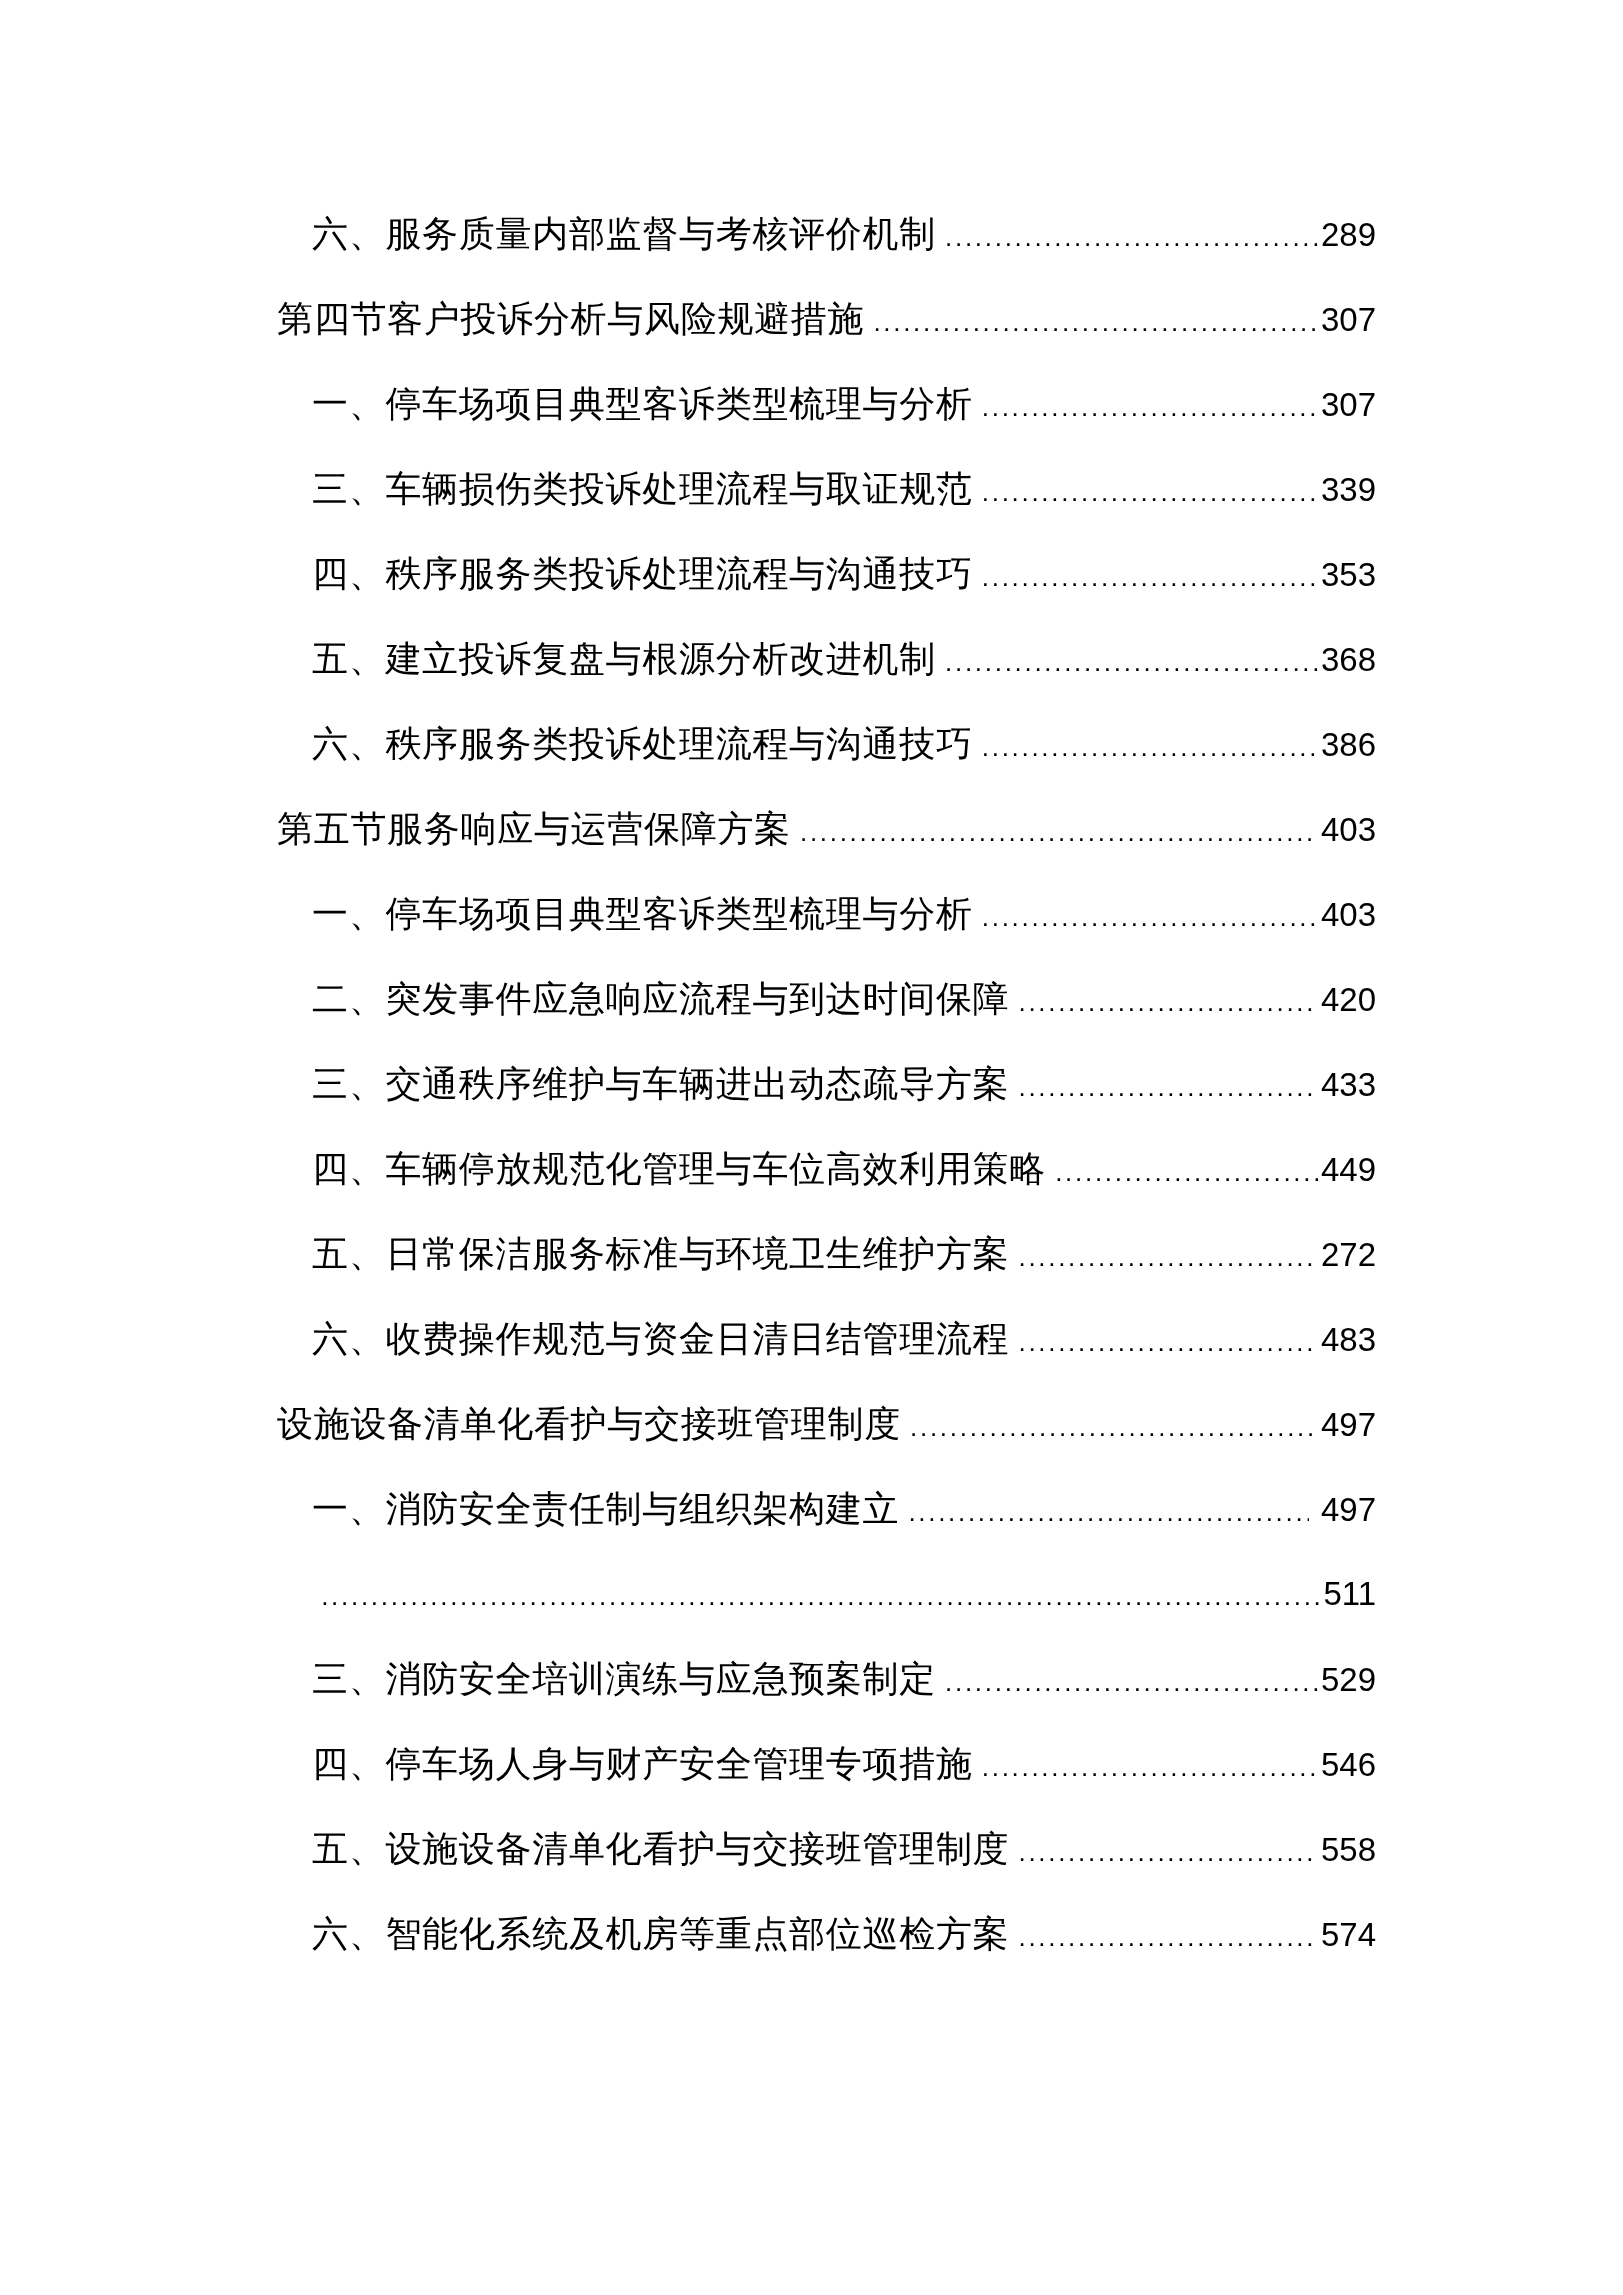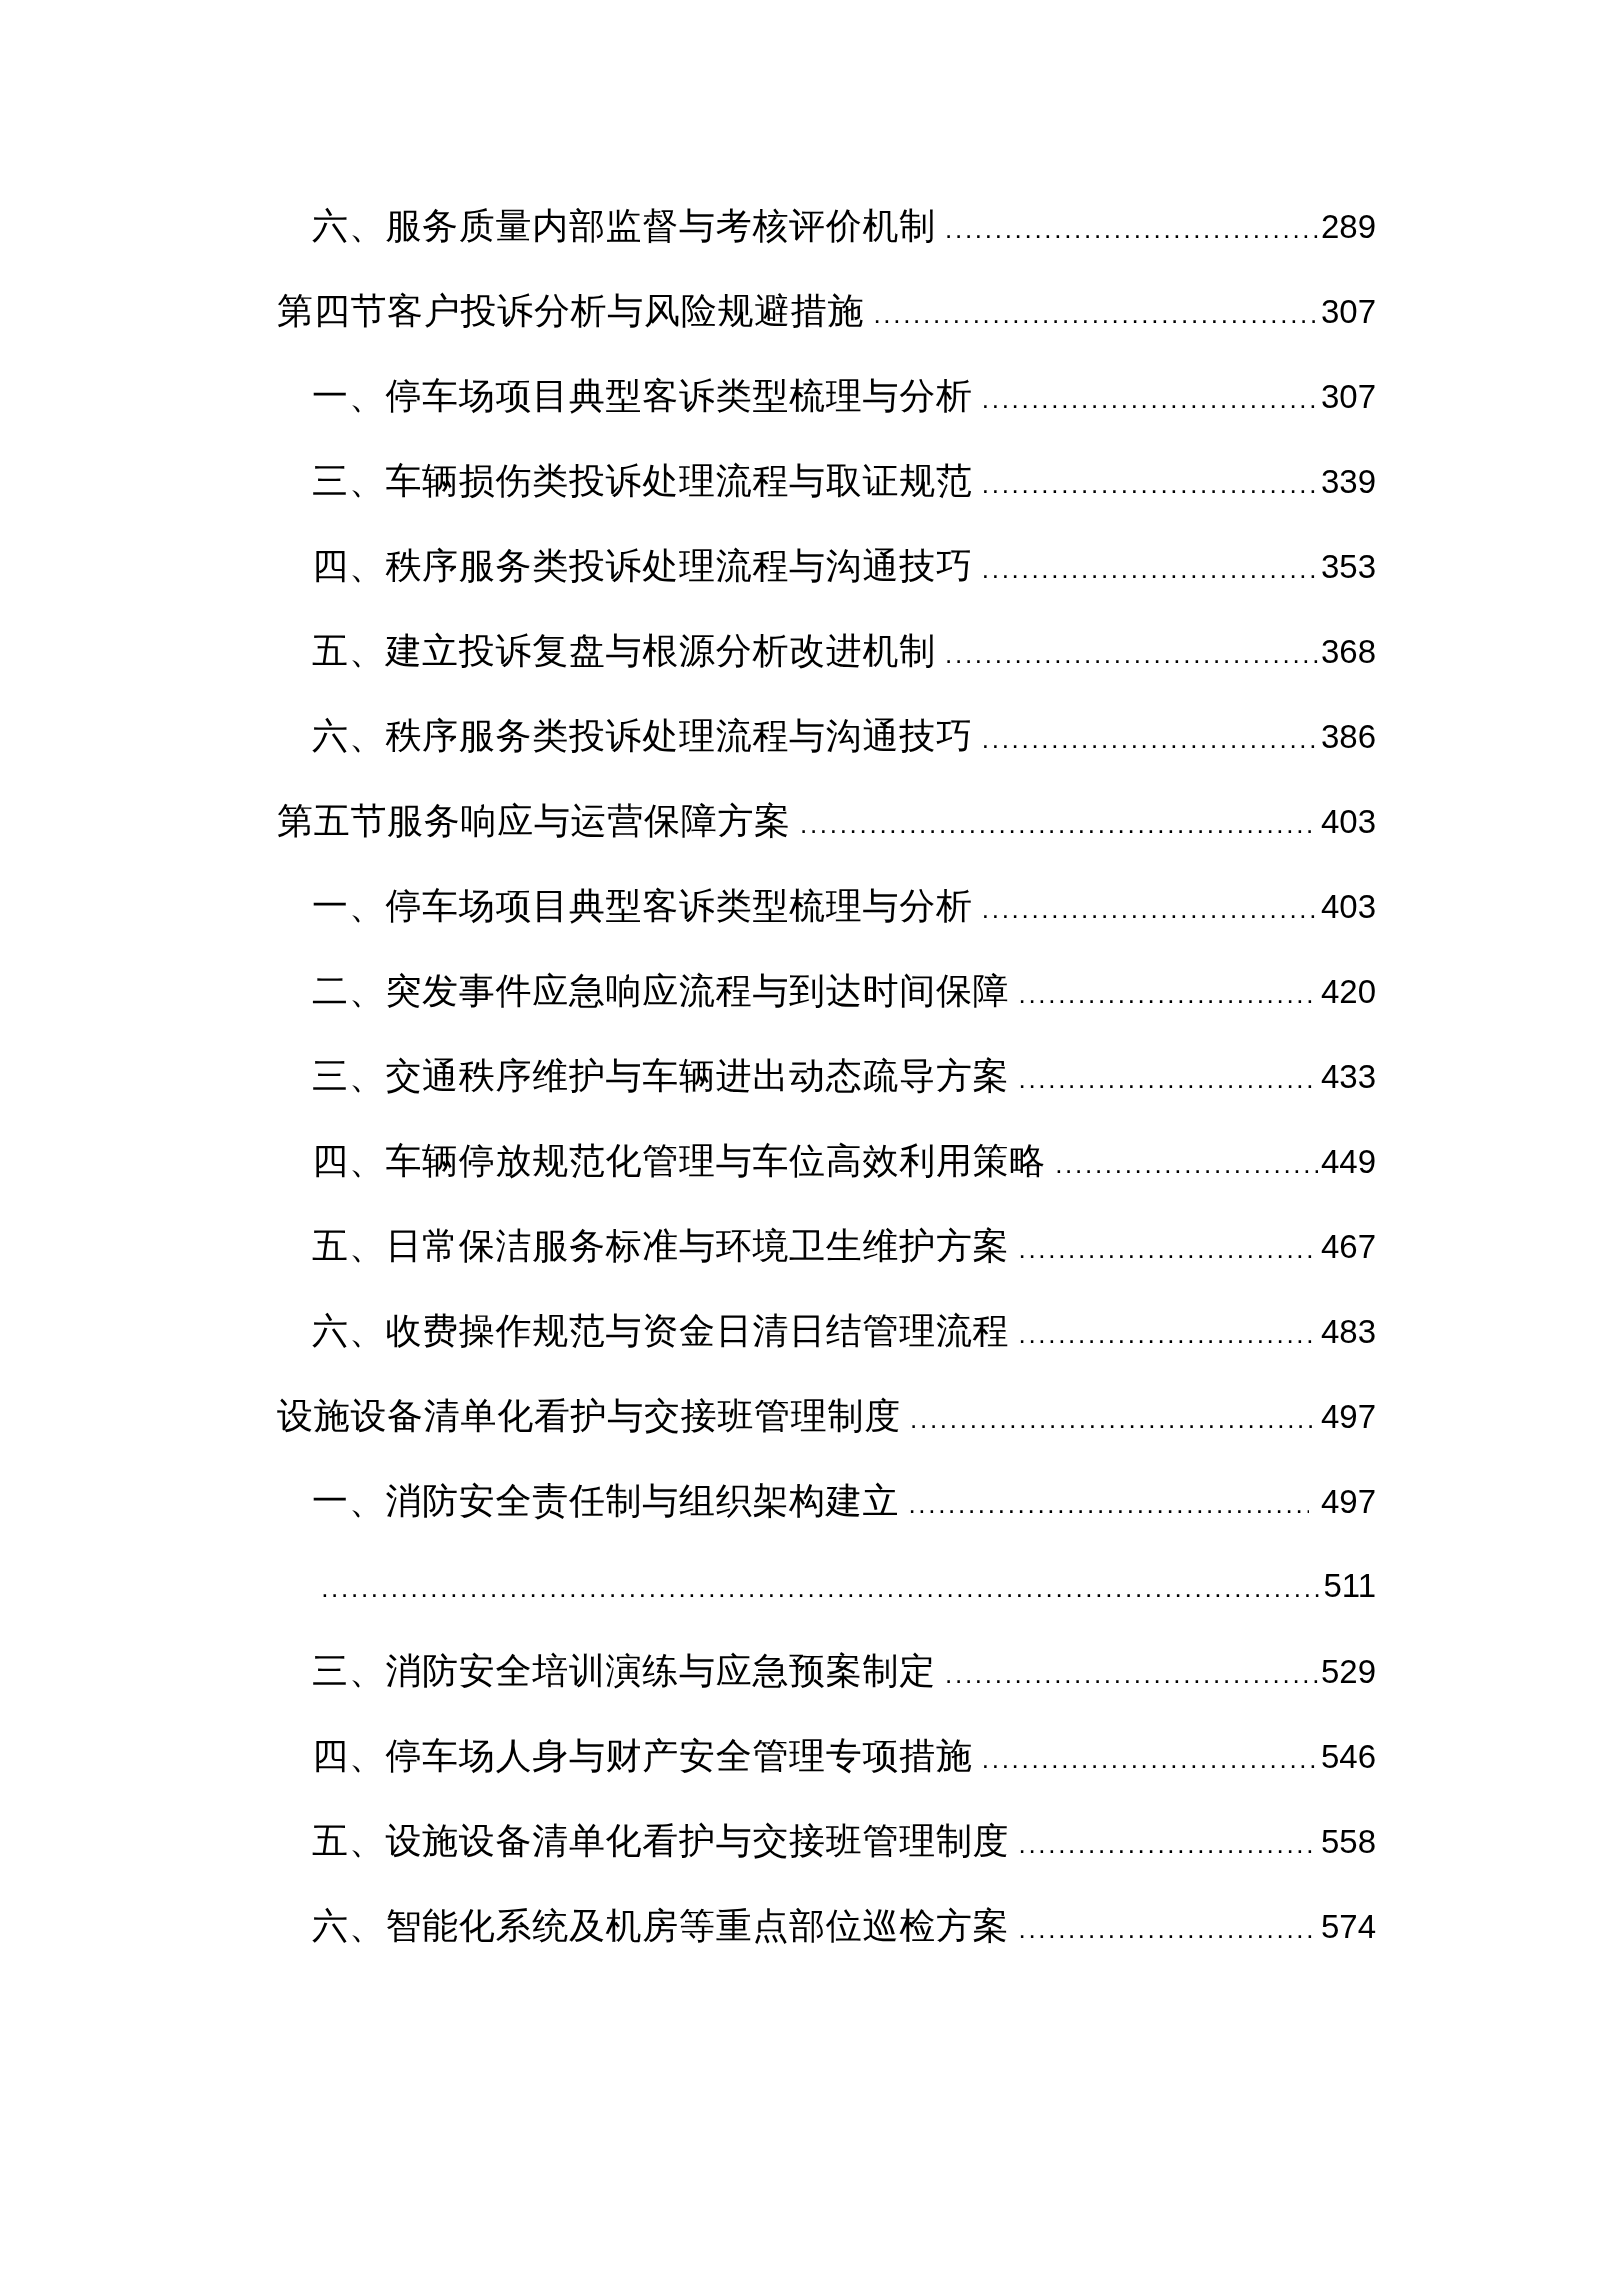--- a/index.html
+++ b/index.html
@@ -9,21 +9,21 @@
   }
   body {
     width: 1623px;
     height: 2295px;
     position: relative;
     overflow: hidden;
   }
   .toc {
     position: absolute;
     left: 277px;
-    top: 200px;
+    top: 208px;
     width: 1099px;
   }
   .toc-entry {
     display: flex;
     align-items: baseline;
     height: 85px;
     font-family: "DejaVu Serif", "Liberation Serif", serif;
     font-size: 36px;
     color: #000000;
     white-space: nowrap;
@@ -118,21 +118,21 @@
     <span class="toc-page">433</span>
   </div>
   <div class="toc-entry item">
     <span class="toc-title">四、车辆停放规范化管理与车位高效利用策略</span>
     <span class="toc-leader"></span>
     <span class="toc-page">449</span>
   </div>
   <div class="toc-entry item">
     <span class="toc-title">五、日常保洁服务标准与环境卫生维护方案</span>
     <span class="toc-leader"></span>
-    <span class="toc-page">467</span>
+    <span class="toc-page">272</span>
   </div>
   <div class="toc-entry item">
     <span class="toc-title">六、收费操作规范与资金日清日结管理流程</span>
     <span class="toc-leader"></span>
     <span class="toc-page">483</span>
   </div>
   <div class="toc-entry section">
     <span class="toc-title">设施设备清单化看护与交接班管理制度</span>
     <span class="toc-leader"></span>
     <span class="toc-page">497</span>

